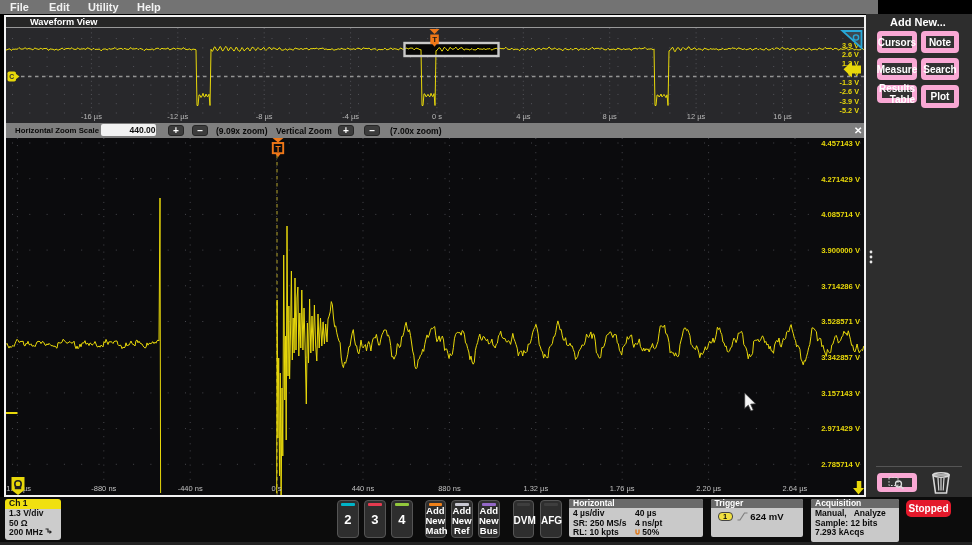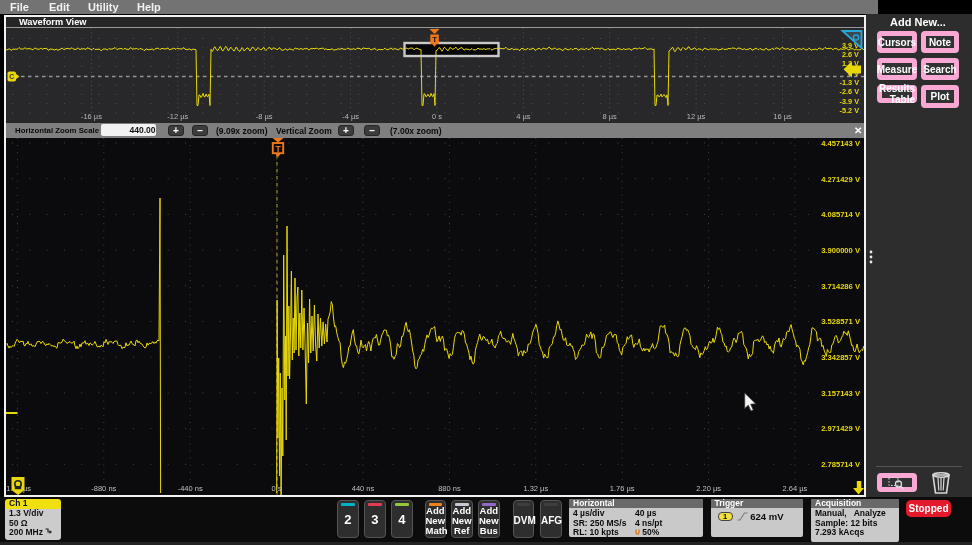--- a/index.html
+++ b/index.html
@@ -1,20 +1,20 @@
 <!DOCTYPE html>
 <html><head><meta charset="utf-8">
 <style>
 *{margin:0;padding:0;box-sizing:border-box;}
 html,body{width:972px;height:545px;background:#000;font-family:"Liberation Sans",sans-serif;overflow:hidden;}
 .abs{position:absolute;}
 #menubar{left:0;top:0;width:878px;height:14px;background:#737373;color:#f2f2f2;font-size:11px;font-weight:bold;text-align:right;}
 #menubar span{position:absolute;top:1px;}
 #widget{left:4px;top:15px;width:862px;height:482px;border:2px solid #f2f2f2;background:#0b0b0d;}
-#wvtitle{left:0;top:0;width:858px;height:10.5px;background:#262626;border-bottom:1px solid #999;color:#fff;font-size:9.2px;font-weight:bold;padding-left:13px;}
+#wvtitle{left:0;top:0;width:858px;height:10.5px;background:#262626;border-bottom:1px solid #999;color:#fff;font-size:9.2px;font-weight:bold;padding-left:24px;}
 #zoombar{left:0;top:106px;width:858px;height:15px;background:#7f7f7f;color:#0a0a0a;font-size:8.5px;font-weight:bold;}
 #zoombar span{position:absolute;top:2.5px;}
 .zbtn{position:absolute;top:1.5px;width:16px;height:11px;background:#3c3c3c;border:1px solid #262626;border-radius:3px;color:#fff;text-align:center;line-height:9px;font-size:10px;font-weight:bold;}
 #zinput{position:absolute;left:95px;top:1px;width:55px;height:12px;background:#f2f2f2;border-radius:2px;color:#111;font-size:8.5px;font-weight:bold;text-align:center;line-height:12.5px;padding-left:28px;}
 #rpanel{left:866px;top:14px;width:106px;height:531px;background:#2d2d2d;}
 #rpanel .ttl{position:absolute;left:0;top:2px;width:104px;text-align:center;color:#fff;font-size:11px;font-weight:bold;}
 .rbtn{position:absolute;background:#323232;border:5px solid #f9a8d4;border-radius:4px;color:#fff;font-size:10px;font-weight:bold;display:flex;align-items:center;justify-content:center;text-align:right;line-height:11px;}
 #botbar{left:0;top:497px;width:972px;height:48px;background:#0c0c0c;}
 .chbtn{position:absolute;top:3px;width:21.5px;height:38px;background:#2e2e2e;border:1px solid #555;border-radius:4px;color:#fff;text-align:center;}
 .strip{position:absolute;left:3px;top:2px;width:13.5px;height:2.5px;border-radius:1px;}

